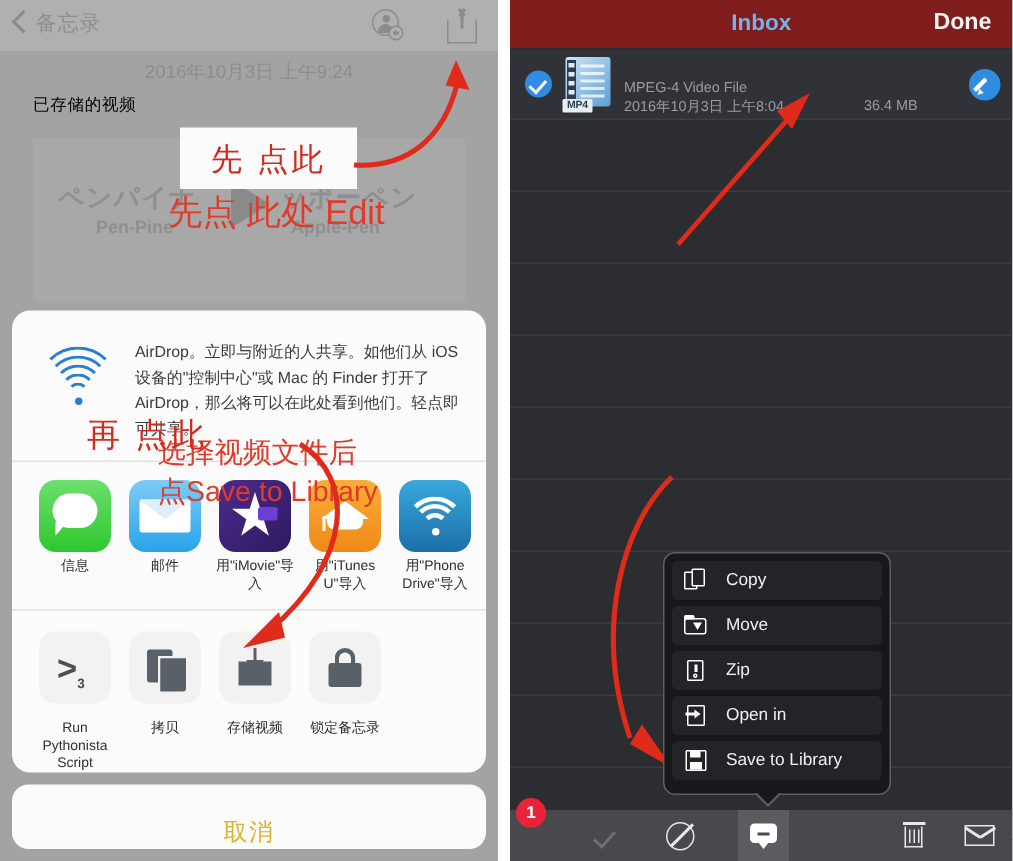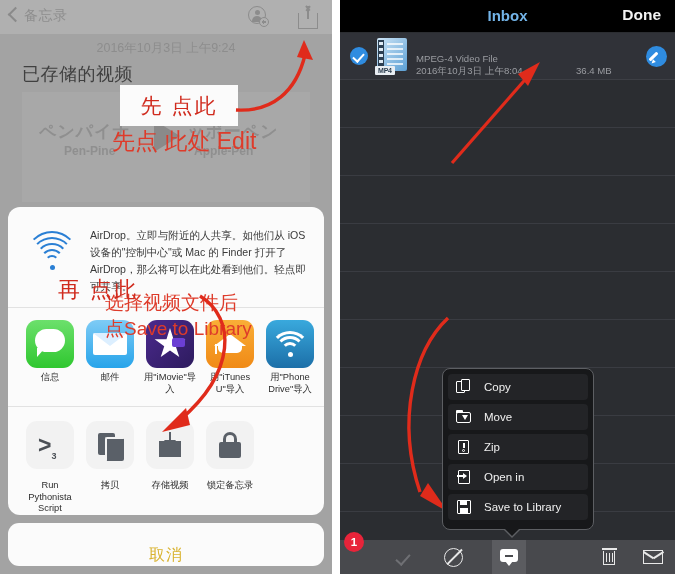--- a/index.html
+++ b/index.html
@@ -21,21 +21,21 @@
   .ap-plus:after{left:2.9px;top:2px;width:1.4px;height:4px;}
   .share-ic{position:absolute;left:298px;top:5px;width:20px;height:24px;}
   .share-box{position:absolute;left:0;top:8px;width:20px;height:16px;border:1.7px solid #8c8c8c;border-top:none;box-sizing:border-box;}
   .share-stem{position:absolute;left:9.2px;top:1px;width:1.7px;height:13px;background:#8c8c8c;}
   .share-arr{position:absolute;left:5.6px;top:1px;width:8px;height:8px;}
   .share-arr:before,.share-arr:after{content:"";position:absolute;width:1.7px;height:6px;background:#8c8c8c;top:0;}
   .share-arr:before{left:1px;transform:rotate(-38deg);transform-origin:top;}
   .share-arr:after{right:1px;transform:rotate(38deg);transform-origin:top;}
 
   .l-date{position:absolute;left:0;top:40px;width:332px;text-align:center;font-size:12.5px;color:#8d8d8d;}
-  .l-title{position:absolute;left:22px;top:62px;font-size:18px;color:#404040;letter-spacing:.5px;}
+  .l-title{position:absolute;left:22px;top:62px;font-size:11px;color:#000000;letter-spacing:.5px;}
 
   .thumb{position:absolute;left:22px;top:92px;width:288px;height:110px;background:#a8a8a8;}
   .thumb-jp1{position:absolute;left:17px;top:28px;font-size:17px;color:#8f8f8f;font-weight:bold;letter-spacing:1px;}
   .thumb-en1{position:absolute;left:42px;top:52px;font-size:12px;color:#8f8f8f;font-weight:bold;}
   .thumb-jp2{position:absolute;left:165px;top:28px;font-size:17px;color:#8f8f8f;font-weight:bold;letter-spacing:1px;}
   .thumb-en2{position:absolute;left:172px;top:52px;font-size:12px;color:#8f8f8f;font-weight:bold;}
   .play-tri{position:absolute;left:132px;top:28px;width:0;height:0;border-left:26px solid #8a8a8a;border-top:16px solid transparent;border-bottom:16px solid transparent;}
 
   .callout1{position:absolute;left:120px;top:85px;width:118px;height:41px;background:#fbfbfb;display:flex;align-items:center;justify-content:center;}
   .callout1 span{color:#d02b1e;font-size:21px;letter-spacing:2px;}
@@ -95,21 +95,21 @@
   .ic-lock .body{position:absolute;left:13px;top:21px;width:22px;height:16px;background:#5a6068;border-radius:2px;}
   .ic-lock .sh{position:absolute;left:17px;top:11px;width:14px;height:14px;border:3px solid #5a6068;border-bottom:none;border-radius:7px 7px 0 0;box-sizing:border-box;}
   .ic-more{position:absolute;left:11px;top:21px;width:26px;display:flex;justify-content:space-between;}
   .ic-more i{width:6px;height:6px;border-radius:50%;background:#5a6068;}
 
   .cancel{position:absolute;left:8px;top:523px;width:316px;height:43px;background:#fbfbfb;border-radius:11px;display:flex;align-items:flex-end;justify-content:center;}
   .cancel span{font-size:16px;color:#d9b330;letter-spacing:1px;}
 
   
   .right{position:absolute;left:340px;top:0;width:335px;height:574px;background:#2b2d31;overflow:hidden;}
-  .r-header{position:absolute;left:0;top:0;width:335px;height:32px;background:#000000;}
+  .r-header{position:absolute;left:0;top:0;width:335px;height:32px;background:#7f1d1d;}
   .r-title{position:absolute;left:0;top:7px;width:335px;text-align:center;font-size:15px;color:#73b4e8;font-weight:bold;}
   .r-done{position:absolute;right:14px;top:6px;font-size:15.5px;color:#f2f2f2;font-weight:bold;}
 
   .file-row{position:absolute;left:0;top:33px;width:335px;height:46px;background:#303238;border-bottom:1px solid #3d3f45;}
   .chk{position:absolute;left:10px;top:14px;width:18px;height:18px;border-radius:50%;background:#2f8ce0;}
   .chk:before{content:"";position:absolute;left:5px;top:4px;width:5px;height:9px;border:2px solid #fff;border-top:none;border-left:none;transform:rotate(42deg);}
   .mp4{position:absolute;left:34px;top:4px;width:36px;height:38px;}
   .mp4 .film{position:absolute;left:3px;top:1px;width:30px;height:33px;background:linear-gradient(135deg,#cfe6f7,#5b9fd4);border-radius:2px;}
   .mp4 .strip{position:absolute;left:4px;top:3px;width:6px;height:29px;background:#2c3f52;}
   .mp4 .strip i{position:absolute;left:1.3px;width:3.4px;height:3px;background:#dfeaf3;}

